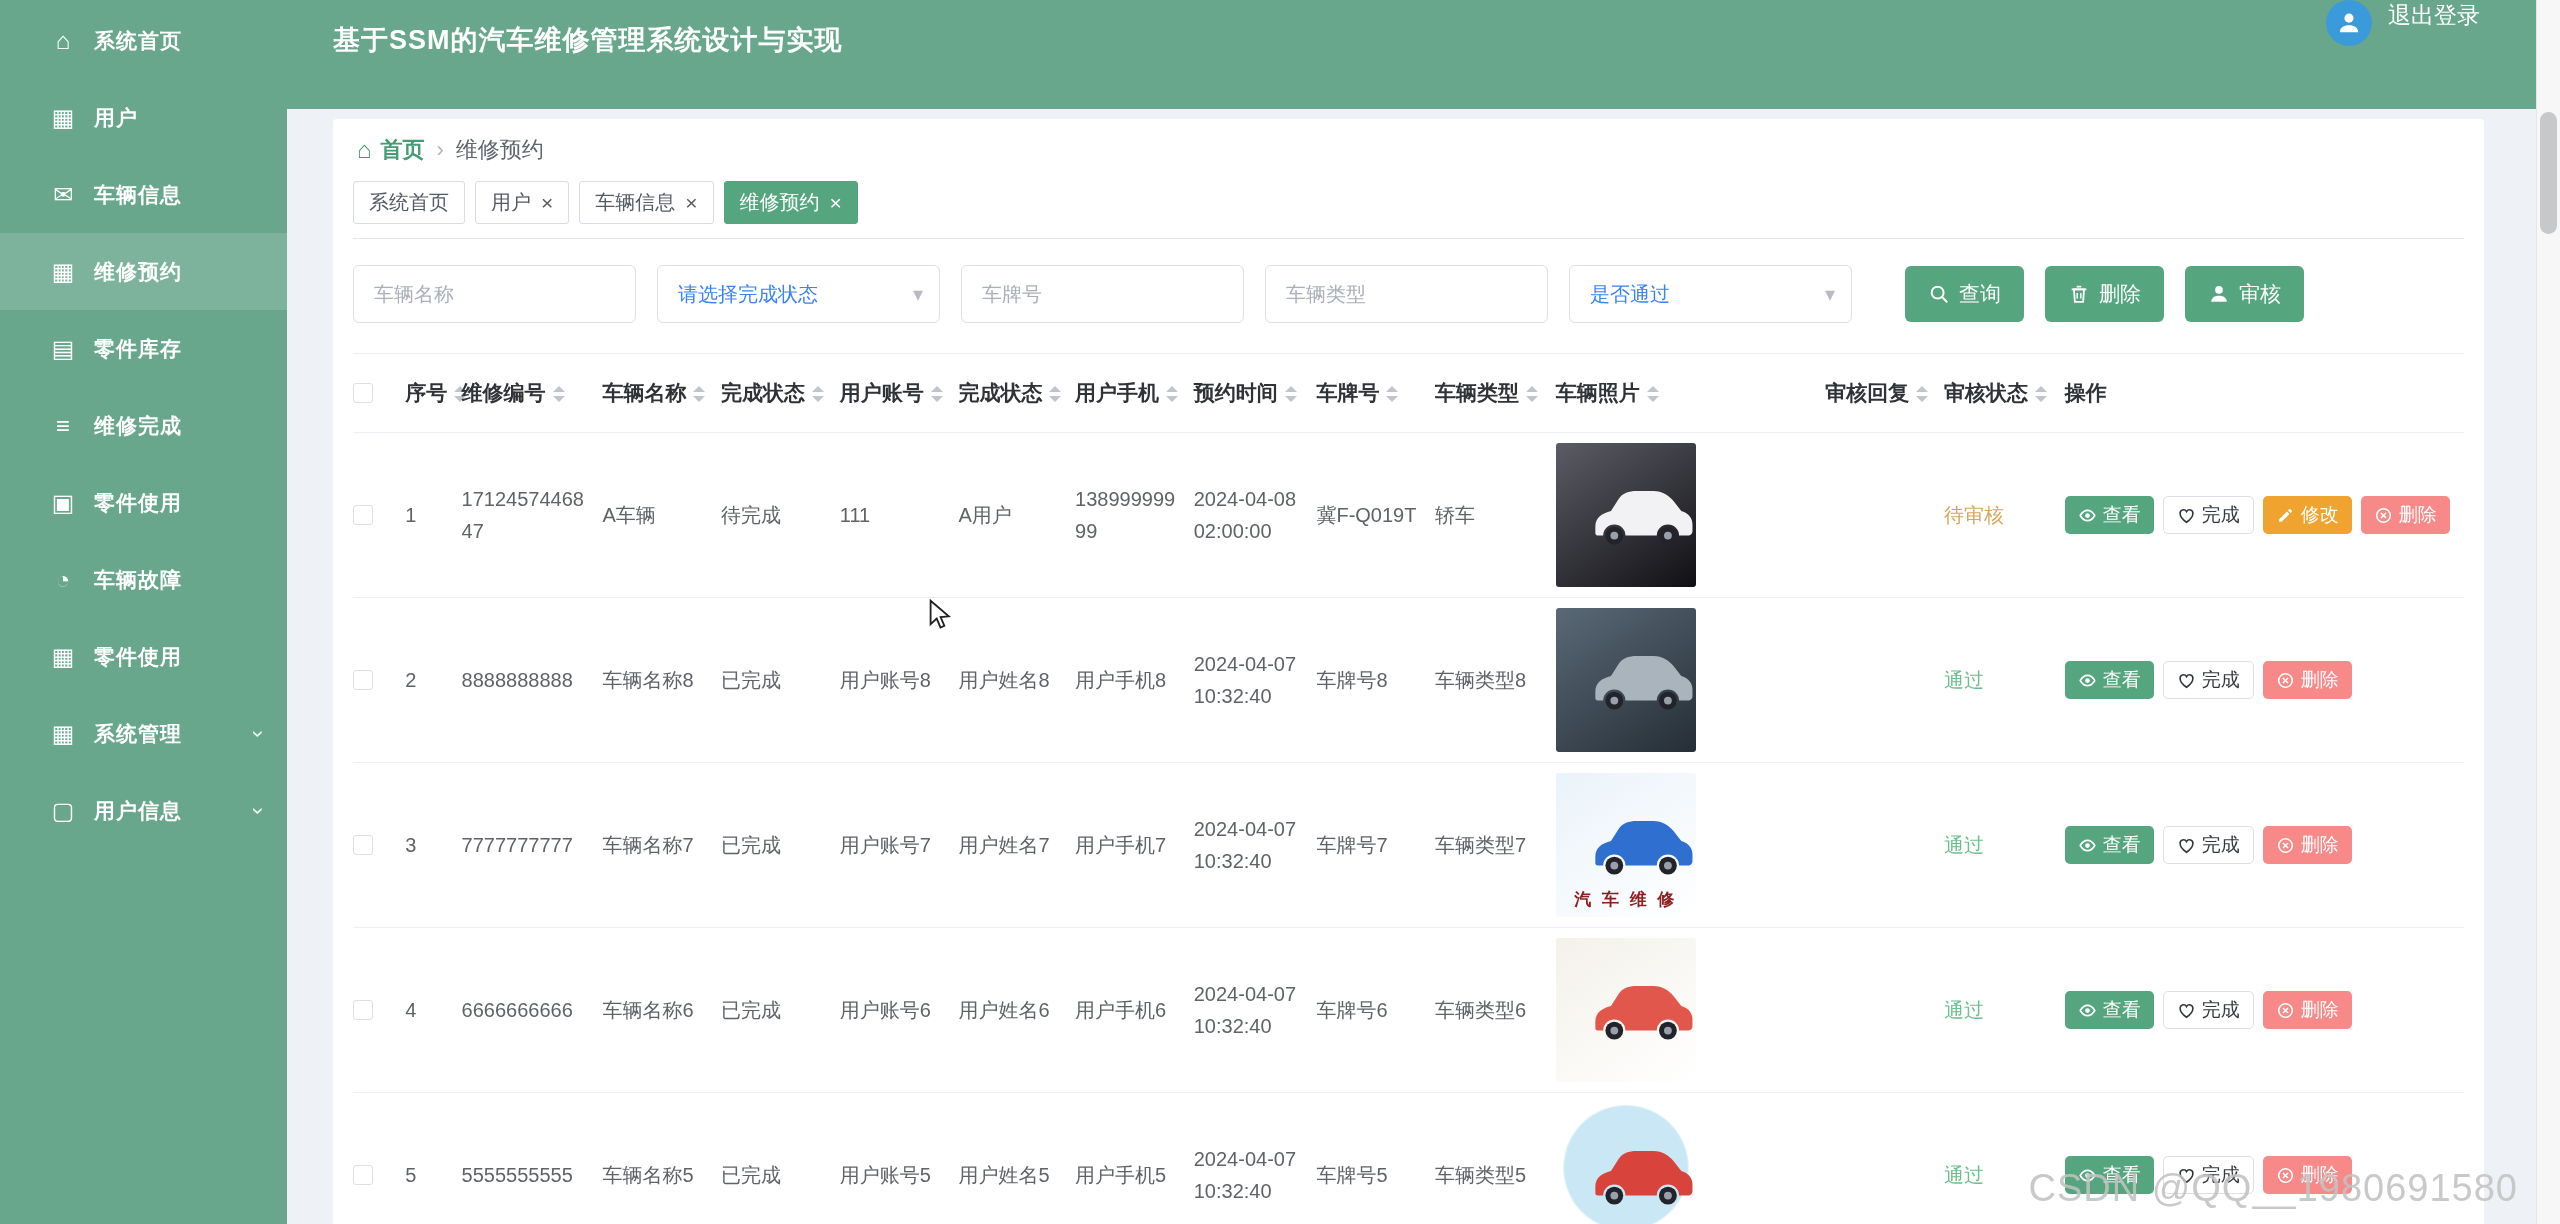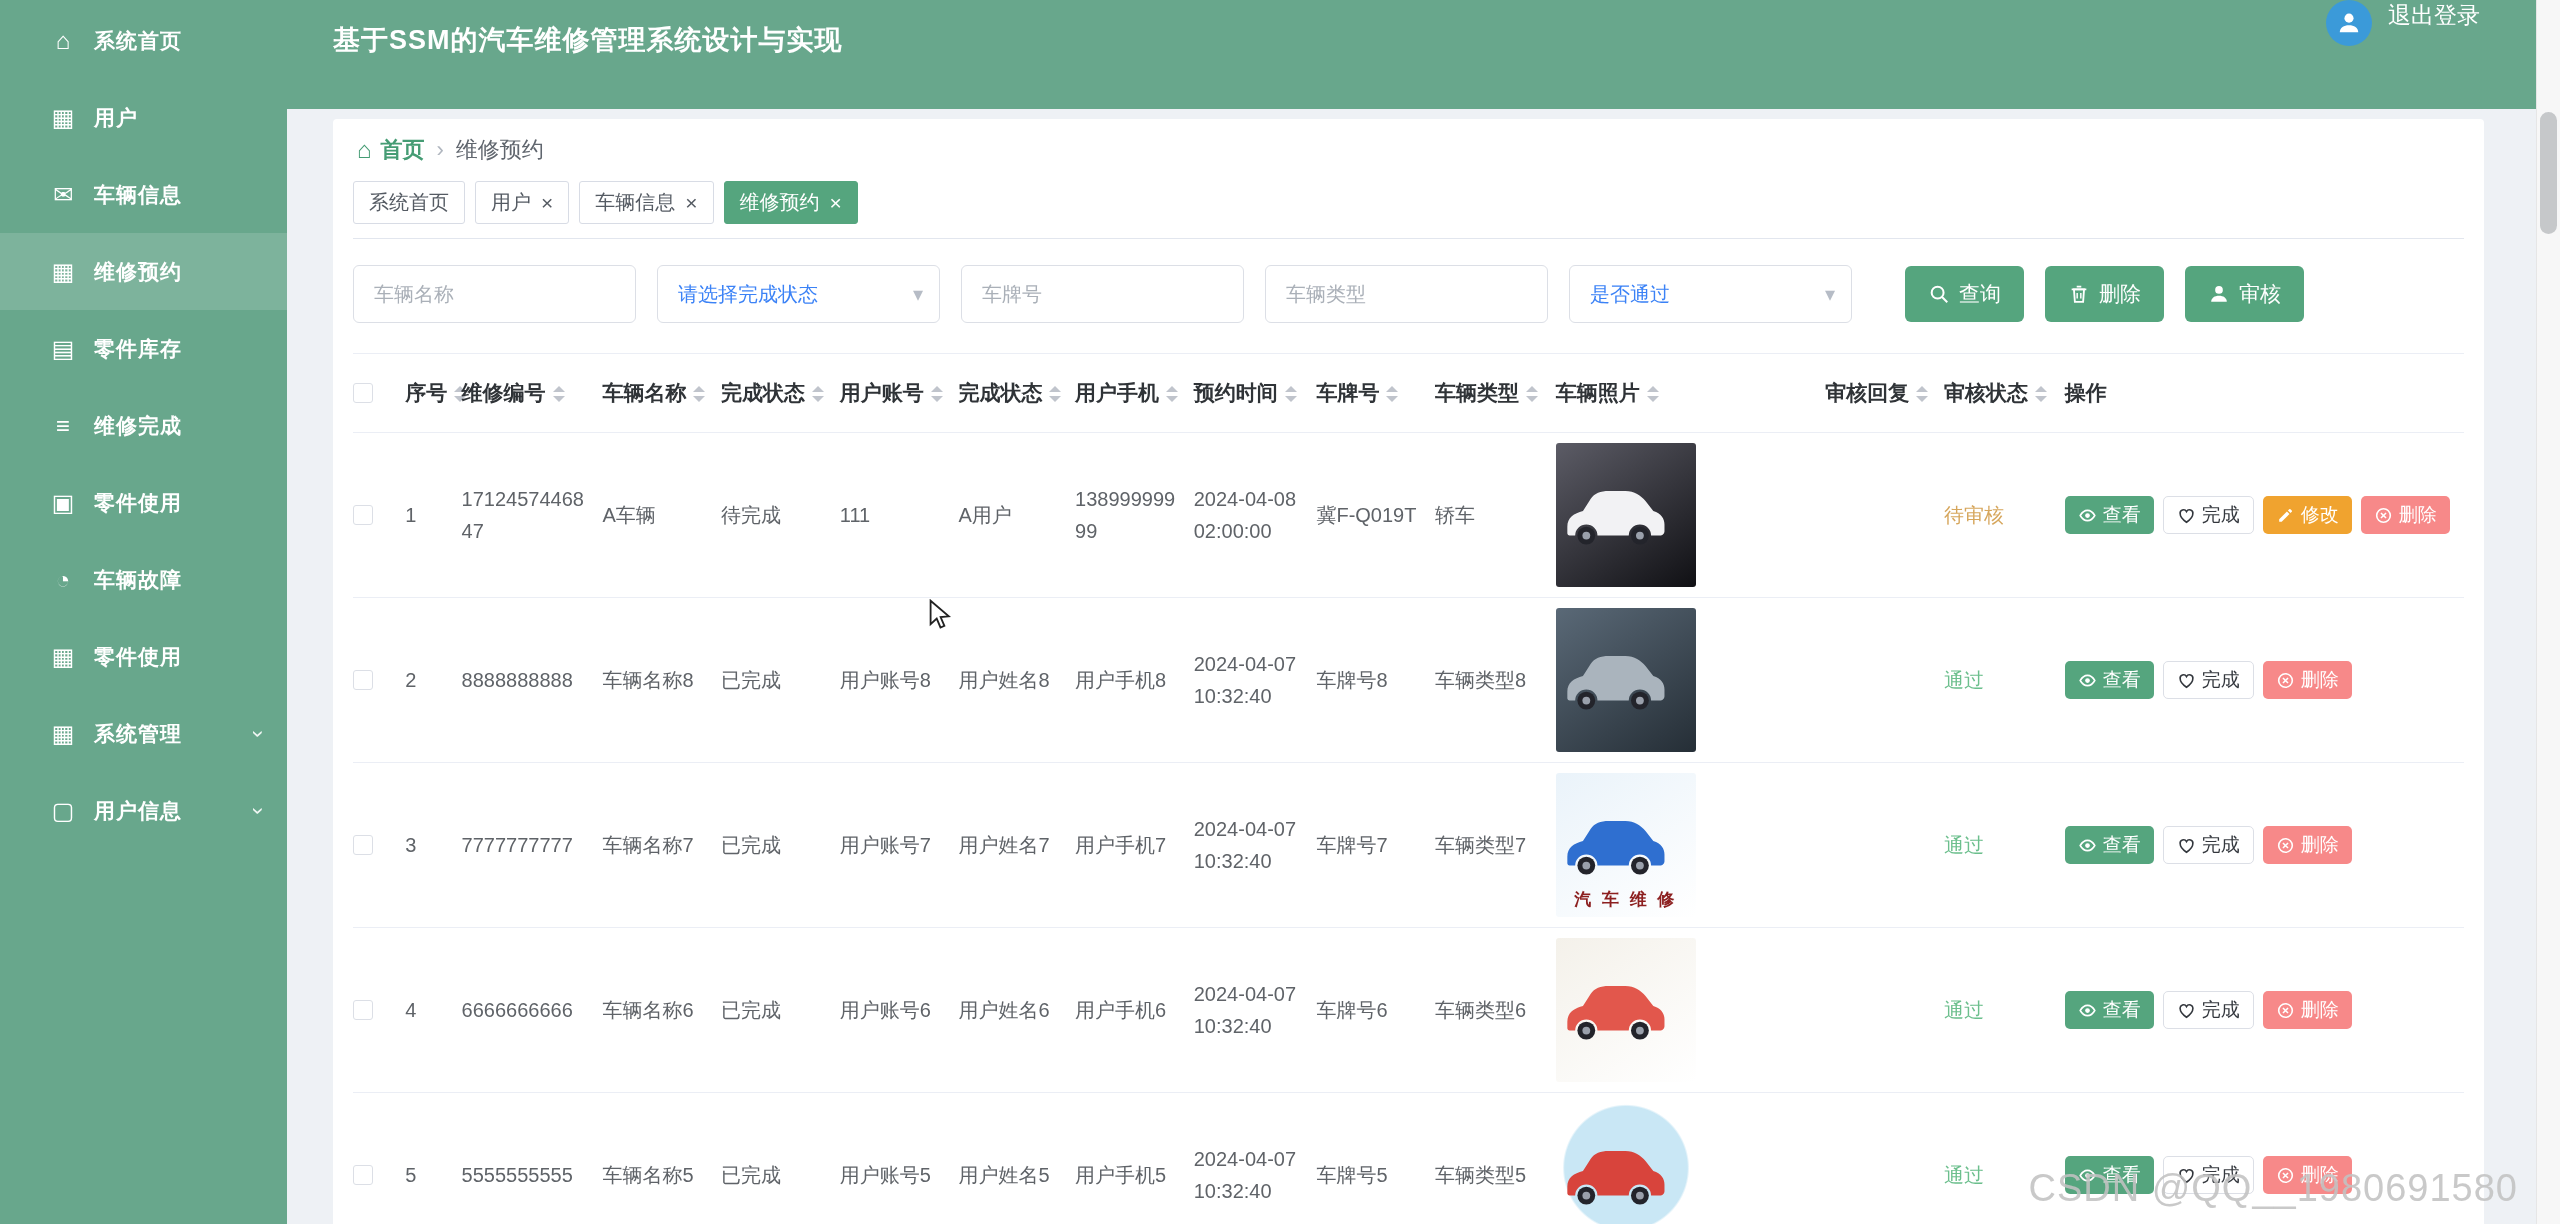--- a/index.html
+++ b/index.html
@@ -54,21 +54,21 @@
   
   .grid{width:100%;border-collapse:collapse;table-layout:fixed}
   .grid th{border-top:1px solid #ebeef5;border-bottom:1px solid #ebeef5;padding:25px 6px 25px 0;text-align:left;font-size:21px;color:#2f3337;font-weight:bold;white-space:nowrap}
   .grid td{border-bottom:1px solid #ebeef5;padding:10px 10px 10px 0;font-size:20px;color:#5f6368;word-break:break-all;line-height:1.6;vertical-align:middle}
   .cbx{width:20px;height:20px;border:1px solid #dcdfe6;border-radius:3px;background:#fff;cursor:pointer}
   .sorts{display:inline-flex;flex-direction:column;margin-left:7px;vertical-align:middle;cursor:pointer}
   .s-up,.s-down{width:0;height:0;border:6px solid transparent;display:block}
   .s-up{border-bottom-color:#c0c4cc;border-top-width:0;margin-bottom:4px}
   .s-down{border-top-color:#c0c4cc;border-bottom-width:0}
 
-  .photo{position:relative;width:140px;height:144px;border-radius:3px;display:flex;align-items:center;justify-content:flex-start;overflow:hidden}
+  .photo{position:relative;width:140px;height:144px;border-radius:3px;display:flex;align-items:center;justify-content:flex-end;overflow:hidden}
   .car{width:112px;height:67px}
   .cap{position:absolute;bottom:4px;left:0;right:0;text-align:center;font-size:17px;font-weight:bold;color:#8c1f1f;letter-spacing:3px}
 
   .audit{font-size:20px}
   .audit.pending{color:var(--pending)}
   .audit.pass{color:var(--pass)}
 
   .acts{display:flex;flex-wrap:wrap;gap:9px;align-items:center}
   .act{display:inline-flex;align-items:center;gap:6px;height:38px;padding:0 13px;border-radius:5px;border:none;font-size:19px;cursor:pointer;font-family:inherit;white-space:nowrap}
   .aic{width:19px;height:19px}

